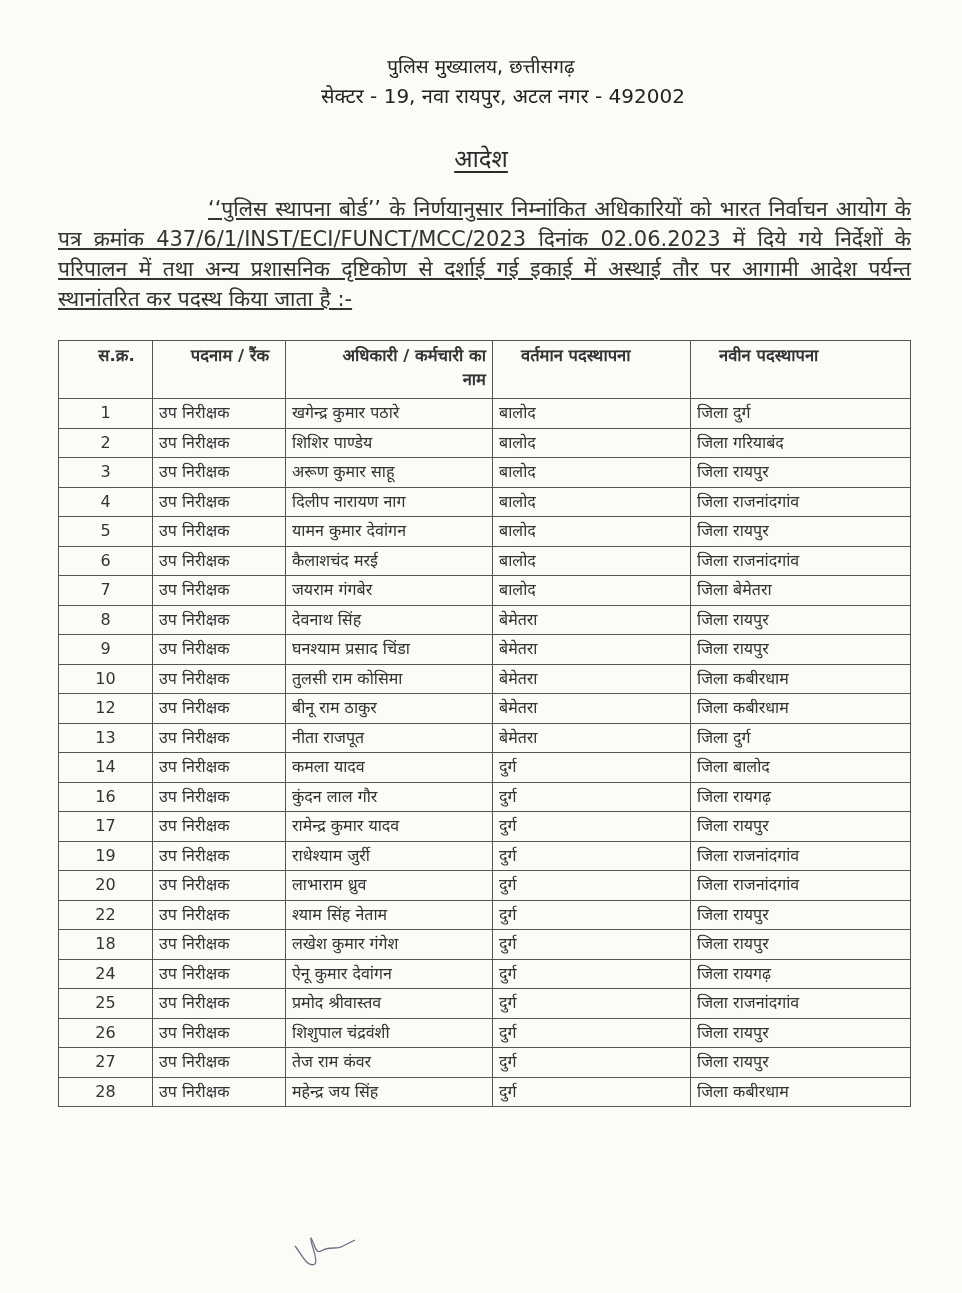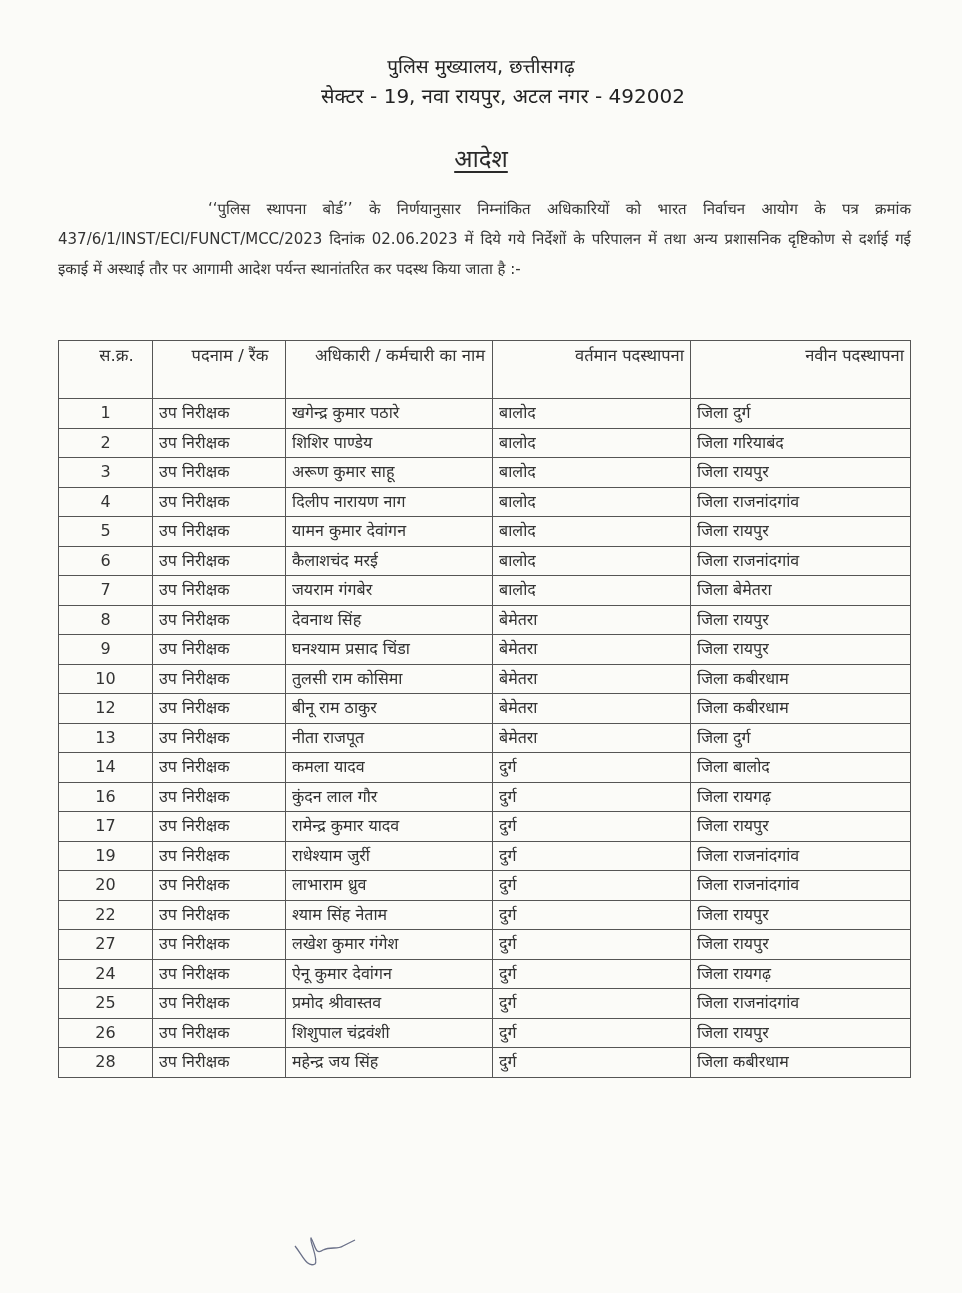--- a/index.html
+++ b/index.html
@@ -19,42 +19,42 @@
     position: absolute; top: 82px; left: 0; width: 962px; text-align: center;
     font-size: 20px; color: #222; padding-left: 44px; box-sizing: border-box;
   }
   .title {
     position: absolute; top: 141px; left: 0; width: 962px; text-align: center;
     font-size: 24px;
   }
   .title span { text-decoration: underline; text-underline-offset: 4px; }
   .para {
     position: absolute; top: 194px; left: 58px; width: 853px;
-    font-size: 15px; line-height: 30px; text-align: justify; color: #333;
+    font-size: 21px; line-height: 30px; text-align: justify; color: #333; text-decoration: underline;
   }
   .para .indent { display: inline-block; width: 150px; }
   table.orders {
     position: absolute; top: 340px; left: 58px; width: 852px;
     border-collapse: collapse; table-layout: fixed;
     font-size: 16px; color: #333;
   }
   table.orders th, table.orders td {
     border: 1px solid #555;
     padding: 0 6px;
     overflow: hidden; white-space: nowrap;
   }
   table.orders th {
-    height: 54px; vertical-align: top; font-weight: normal; font-size: 16.5px;
+    height: 54px; vertical-align: top; font-weight: bold; font-size: 16.5px;
     padding-top: 3px; line-height: 24px; white-space: normal; padding-left: 28px;
   }
   table.orders td { height: 28.5px; line-height: 28px; }
   td.sn { text-align: center; }
   th.c1 { text-align: center; }
-  th.c3 { text-align: center; }
-  th.c4, th.c5 { text-align: right; }
+  th.c3 { text-align: right; }
+  th.c4, th.c5 { text-align: left; }
   .sign {
     position: absolute; left: 285px; top: 1234px; width: 80px; height: 40px;
   }
 </style>
 </head>
 <body>
 
 <div class="page">
   <div class="hdr1">पुलिस मुख्यालय, छत्तीसगढ़</div>
   <div class="hdr2">सेक्टर - 19, नवा रायपुर, अटल नगर - 492002</div>
@@ -199,44 +199,51 @@
           <td>जिला राजनांदगांव</td>
         </tr>
         <tr>
           <td class="sn">22</td>
           <td>उप निरीक्षक</td>
           <td>श्याम सिंह नेताम</td>
           <td>दुर्ग</td>
           <td>जिला रायपुर</td>
         </tr>
         <tr>
+          <td class="sn">18</td>
+          <td>उप निरीक्षक</td>
+          <td>लखेश कुमार गंगेश</td>
+          <td>दुर्ग</td>
+          <td>जिला रायपुर</td>
+        </tr>
+        <tr>
+          <td class="sn">24</td>
+          <td>उप निरीक्षक</td>
+          <td>ऐनू कुमार देवांगन</td>
+          <td>दुर्ग</td>
+          <td>जिला रायगढ़</td>
+        </tr>
+        <tr>
+          <td class="sn">25</td>
+          <td>उप निरीक्षक</td>
+          <td>प्रमोद श्रीवास्तव</td>
+          <td>दुर्ग</td>
+          <td>जिला राजनांदगांव</td>
+        </tr>
+        <tr>
+          <td class="sn">26</td>
+          <td>उप निरीक्षक</td>
+          <td>शिशुपाल चंद्रवंशी</td>
+          <td>दुर्ग</td>
+          <td>जिला रायपुर</td>
+        </tr>
+        <tr>
           <td class="sn">27</td>
           <td>उप निरीक्षक</td>
-          <td>लखेश कुमार गंगेश</td>
-          <td>दुर्ग</td>
-          <td>जिला रायपुर</td>
-        </tr>
-        <tr>
-          <td class="sn">24</td>
-          <td>उप निरीक्षक</td>
-          <td>ऐनू कुमार देवांगन</td>
-          <td>दुर्ग</td>
-          <td>जिला रायगढ़</td>
-        </tr>
-        <tr>
-          <td class="sn">25</td>
-          <td>उप निरीक्षक</td>
-          <td>प्रमोद श्रीवास्तव</td>
-          <td>दुर्ग</td>
-          <td>जिला राजनांदगांव</td>
-        </tr>
-        <tr>
-          <td class="sn">26</td>
-          <td>उप निरीक्षक</td>
-          <td>शिशुपाल चंद्रवंशी</td>
+          <td>तेज राम कंवर</td>
           <td>दुर्ग</td>
           <td>जिला रायपुर</td>
         </tr>
         <tr>
           <td class="sn">28</td>
           <td>उप निरीक्षक</td>
           <td>महेन्द्र जय सिंह</td>
           <td>दुर्ग</td>
           <td>जिला कबीरधाम</td>
         </tr>

